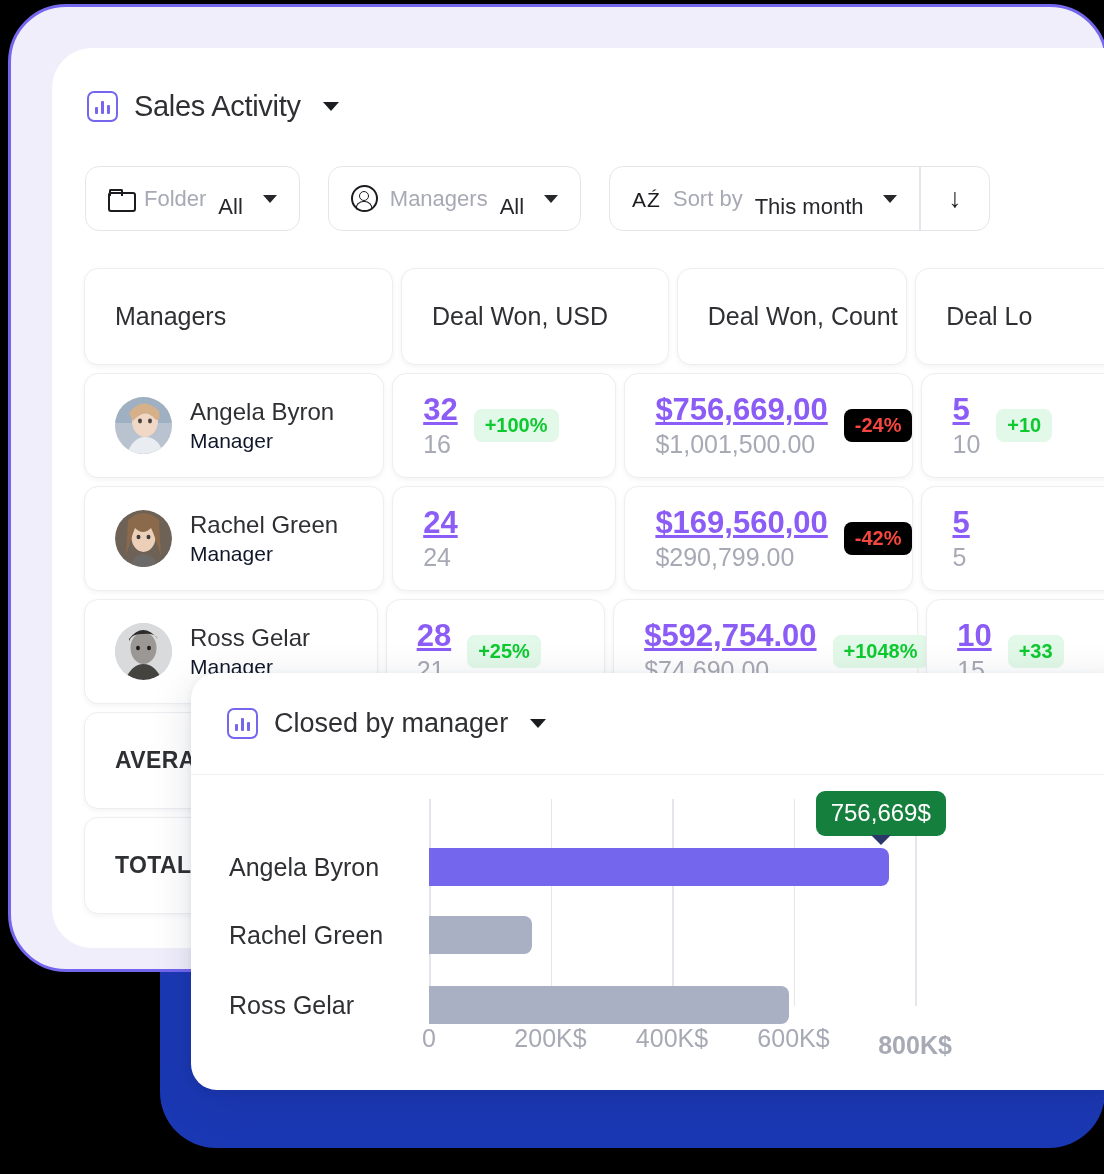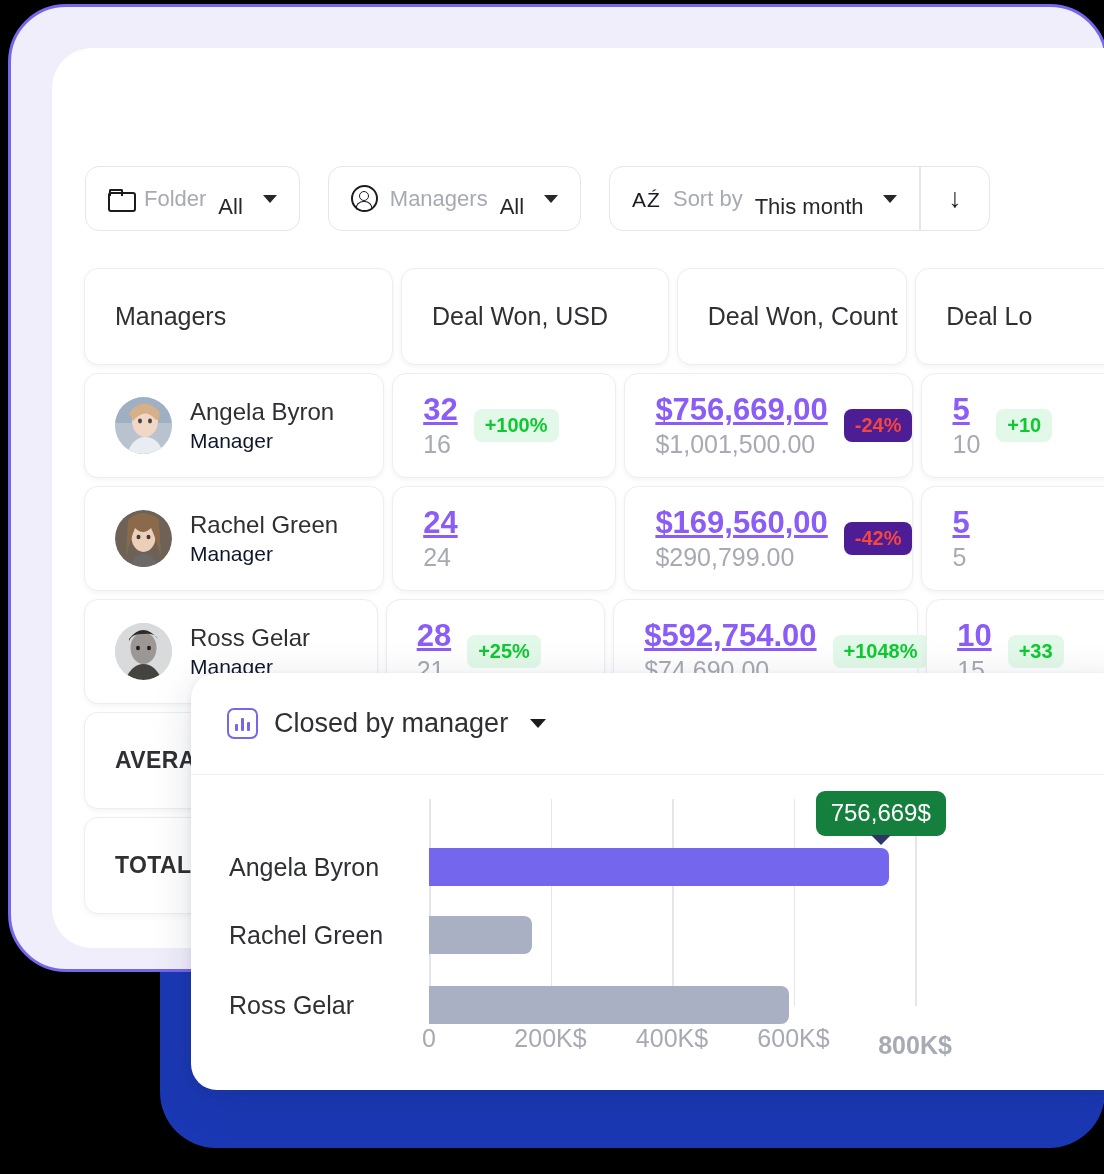--- a/index.html
+++ b/index.html
@@ -163,21 +163,21 @@
   .mgr-text .role { font-size: 21px; color: #0f172a; line-height: 1.3; }
 
   .stat { display: flex; align-items: center; gap: 16px; }
   .stat-nums .big { font-size: 31px; font-weight: bold; color: #8b5cf6; line-height: 1.22; text-decoration: underline; }
   .stat-nums .small { font-size: 25px; color: #a7a9b4; line-height: 1.22; }
   .badge {
     font-size: 20px; font-weight: bold;
     padding: 5px 11px; border-radius: 8px; white-space: nowrap;
   }
   .badge.pos { background: #e2f8e8; color: #0ec930; }
-  .badge.neg { background: #4c1d95; color: #f6463f; }
+  .badge.neg { background: #000000; color: #f6463f; }
 
   .summary-cell { height: 97px; display: flex; align-items: center; padding-left: 30px; }
   .summary-cell .sum-label {
     font-size: 23px; font-weight: bold; color: #2f3033; letter-spacing: 0.4px;
   }
 
   
   .overlay {
     position: absolute;
     left: 191px; top: 673px;
@@ -229,20 +229,29 @@
 </head>
 <body>
 
 <div class="stage">
 
   <div class="blue-slab"></div>
 
   <div class="outer-frame">
     <div class="inner-card">
 
+      <div class="app-header">
+        <div class="chart-icon-box">
+          <i></i>
+            <i></i>
+            <i></i>
+        </div>
+        <div class="app-title">Sales Activity</div>
+        <div class="caret"></div>
+      </div>
 
       <div class="filters">
 
         <div class="pill">
           <span class="icon-folder"></span>
           <span class="lbl">Folder</span>
           <span class="val">All</span>
           <span class="caret-sm"></span>
         </div>
 

